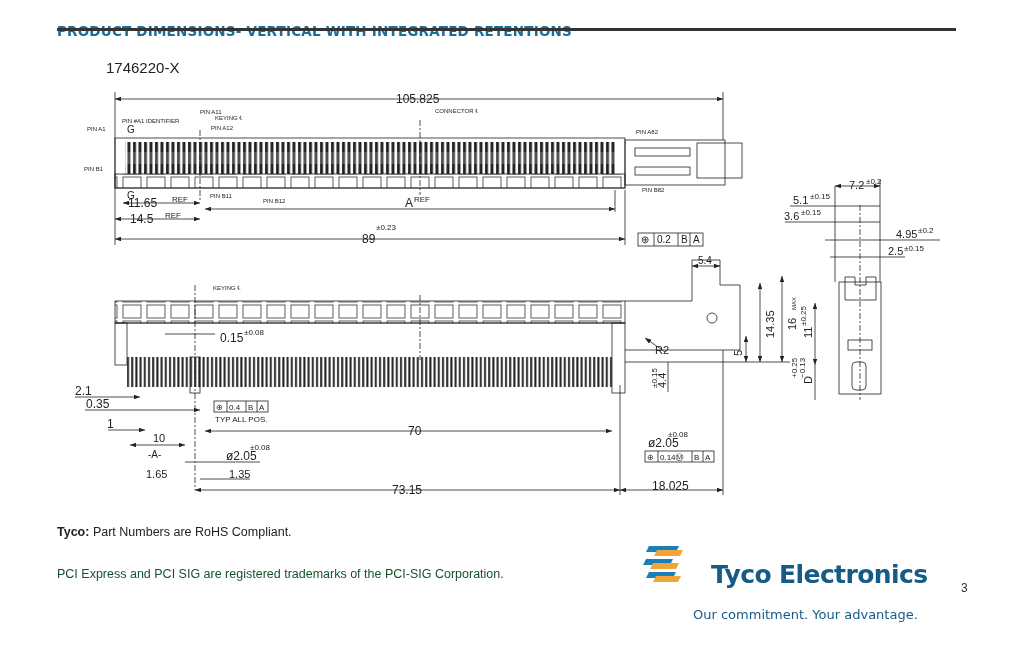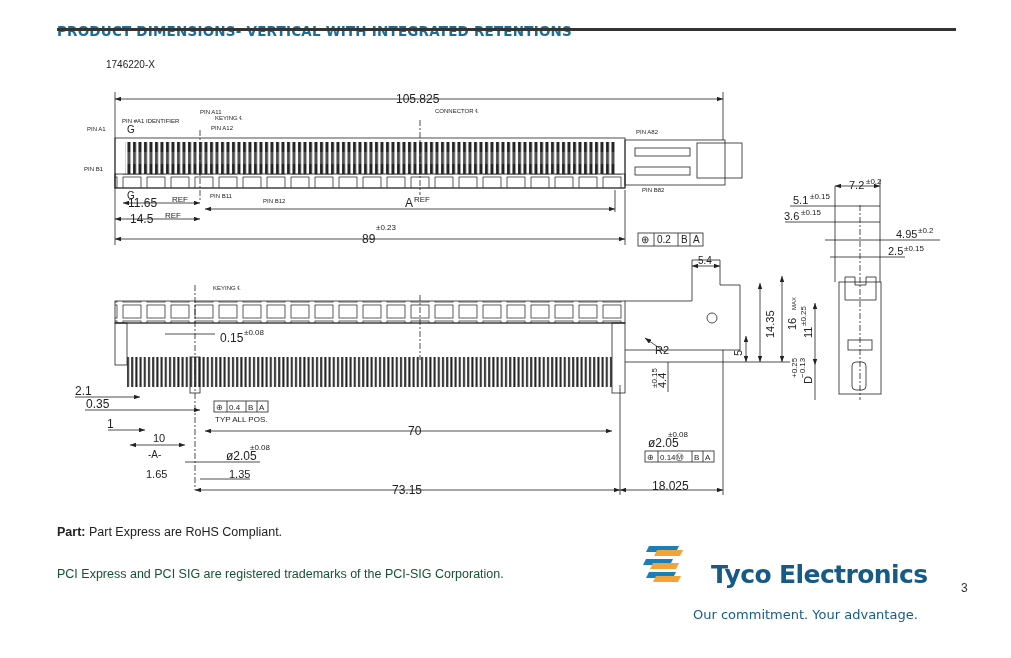--- a/index.html
+++ b/index.html
@@ -1,19 +1,19 @@
 <!DOCTYPE html>
 <html><head>
 <meta charset="utf-8">
 <style>
   html, body { margin:0; padding:0; background:#ffffff; }
   body { width:1011px; height:658px; position:relative; overflow:hidden; font-family:"Liberation Sans", sans-serif; }
   .heading { position:absolute; left:57px; top:3px; font-family:"DejaVu Sans", sans-serif; font-weight:bold; font-size:13.5px; color:#1a6e9c; letter-spacing:0.2px; white-space:nowrap;margin-top:20px; }
   .rule { position:absolute; left:57px; top:28px; width:899px; height:3px; background:#333; }
-  .partno { position:absolute; left:106px; top:59px; font-size:10px; color:#222; }
+  .partno { position:absolute; left:106px; top:59px; font-size:15px; color:#222; }
   svg.drawing { position:absolute; left:0; top:0; }
   .note { position:absolute; left:57px; top:525px; font-size:12.5px; color:#222; white-space:nowrap; }
   .note b { font-weight:bold; }
   .tm { position:absolute; left:57px; top:567px; font-size:12.5px; color:#14532d; white-space:nowrap; }
   .logo { position:absolute; left:643px; top:544px; width:300px; height:80px; }
   .logo-text { position:absolute; left:43px; top:16px; font-family:"DejaVu Sans", sans-serif; font-weight:bold; font-size:25px; color:#165a86; letter-spacing:-0.6px; white-space:nowrap;margin-left:25px; }
   .tagline { position:absolute; left:50px; top:63px; font-family:"DejaVu Sans", sans-serif; font-size:13px; color:#165a86; white-space:nowrap;text-align:center; }
   .pagenum { position:absolute; left:961px; top:581px; font-size:12px; color:#333; }
   .dim { font-family:"Liberation Sans", sans-serif; fill:#222; }
 </style>
@@ -208,21 +208,21 @@
     <text x="888" y="255">2.5</text>
     <text x="904" y="251" font-size="8">±0.15</text>
     <text transform="translate(812,338) rotate(-90)">11</text>
     <text transform="translate(806,326) rotate(-90)" font-size="8">±0.25</text>
     <text transform="translate(812,384) rotate(-90)">D</text>
     <text transform="translate(797,378) rotate(-90)" font-size="8">+0.25</text>
     <text transform="translate(805,378) rotate(-90)" font-size="8">−0.13</text>
   </g>
 </svg>
 
-<div class="note"><b>Part:</b><span> Part Express are RoHS Compliant.</span></div>
+<div class="note"><b>Tyco:</b><span> Part Numbers are RoHS Compliant.</span></div>
 <div class="tm">PCI Express and PCI SIG are registered trademarks of the PCI-SIG Corporation.</div>
 
 <div class="logo">
   <svg width="44" height="44" style="position:absolute;left:0;top:0">
     <polygon points="6,2 36,2 33,8 3,8" fill="#1a7fb8"></polygon>
     <polygon points="14,6 40,6 37,12 11,12" fill="#f2a33a"></polygon>
     <polygon points="3,15 30,15 27,21 0,21" fill="#1a7fb8"></polygon>
     <polygon points="10,19 36,19 33,25 7,25" fill="#f2a33a"></polygon>
     <polygon points="6,28 33,28 30,34 3,34" fill="#1a7fb8"></polygon>
     <polygon points="13,32 38,32 35,38 10,38" fill="#f2a33a"></polygon>

